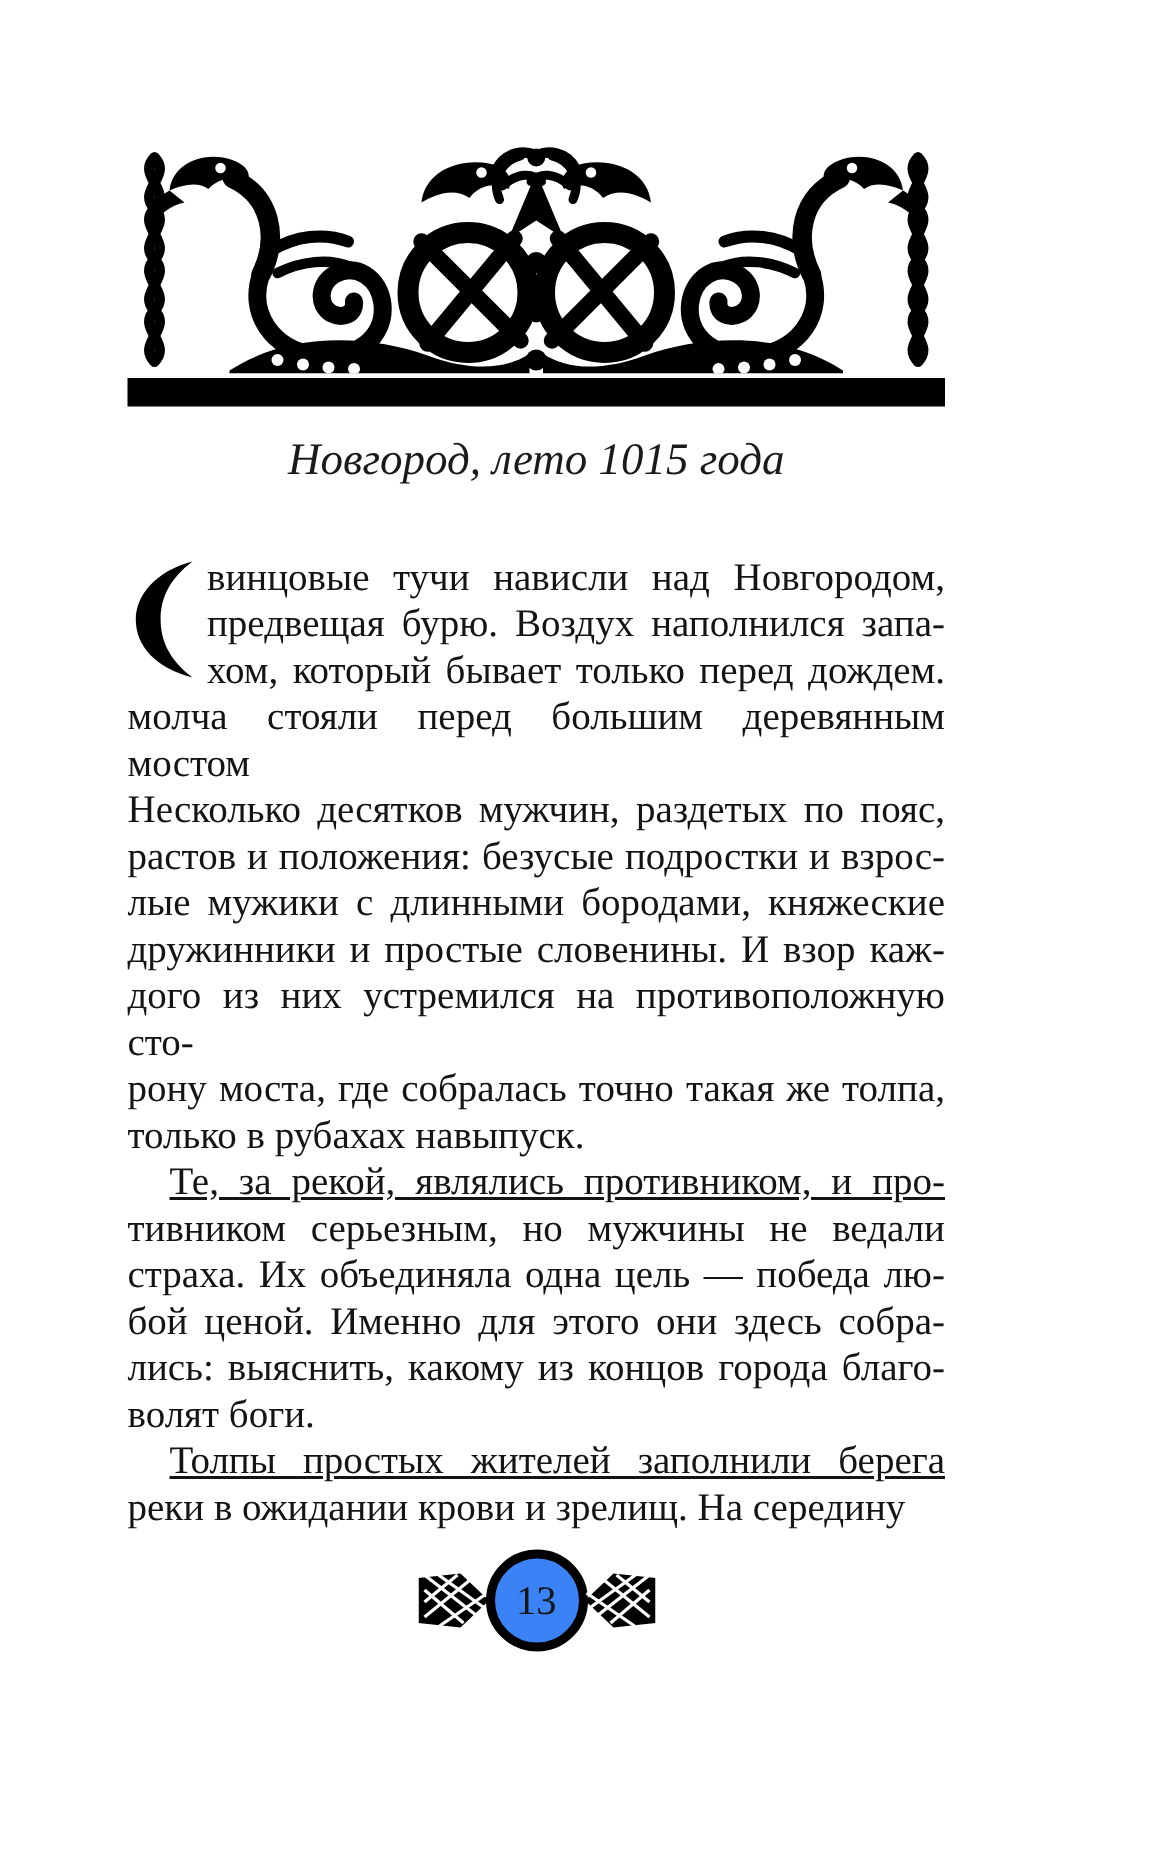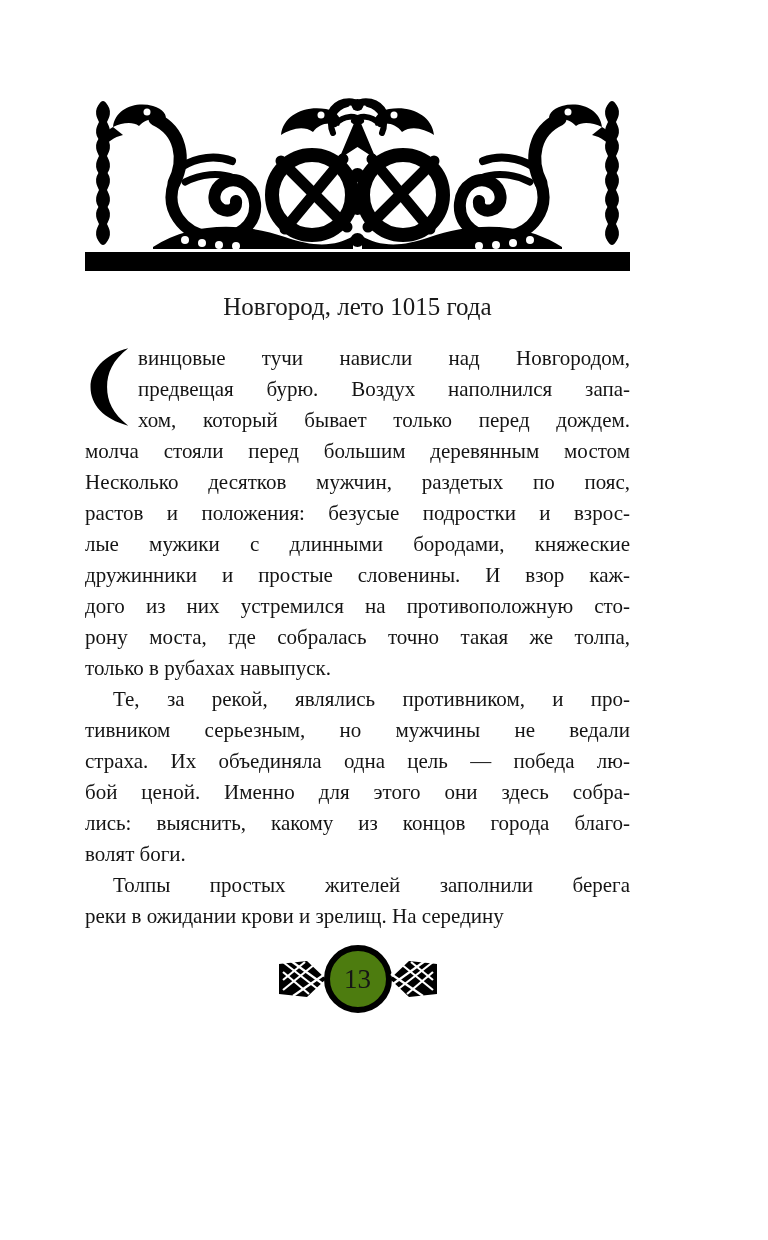--- a/index.html
+++ b/index.html
@@ -16,42 +16,42 @@
   .head-rule{height:19px;background:#000;margin-top:3px;}
   
   .chapter-title{
     margin:44px 0 0 0;
     font-size:54px;font-weight:normal;
     text-align:center;letter-spacing:2px;
     line-height:56px;color:#161616;
   }
   .chapter-subtitle{
     margin-top:22px;text-align:center;
-    font-size:25px;line-height:28px;color:#1a1a1a;
+    font-style:italic;font-size:30px;line-height:28px;color:#1a1a1a;
   }
   
-  .body-text{margin-top:22px;font-size:21px;line-height:31px;color:#141414;}
+  .body-text{margin-top:48px;font-size:26px;line-height:31px;color:#141414;}
   .bline{text-align:justify;text-align-last:justify;white-space:normal;}
   .bline.last{text-align-last:left;}
-  .bline.indent{text-indent:28px;}
+  .bline.indent{text-indent:28px;text-decoration:underline;}
   .dropcap{
     float:left;width:46px;height:85px;
     margin:2px 7px 0 0;
   }
   .dropcap svg{display:block;}
   .sr{position:absolute;width:1px;height:1px;overflow:hidden;clip-path:inset(50%);}
   
   .page-footer{
     margin-top:13px;
     display:flex;align-items:center;justify-content:center;
   }
   .pagenum-circle{
     width:56px;height:56px;border:6px solid #000;border-radius:50%;
     display:flex;align-items:center;justify-content:center;
-    font-size:27px;color:#161616;background:#4d7c0f;
+    font-size:27px;color:#161616;background:#3b82f6;
     flex:0 0 auto;
   }
   .flourish{display:block;margin:0 -3px;flex:0 0 auto;}
 </style>
 </head>
 <body>
 
 <div class="col">
 
   <svg class="ornament" width="545" height="152" viewBox="0 0 545 152" fill="#000" stroke="none">

